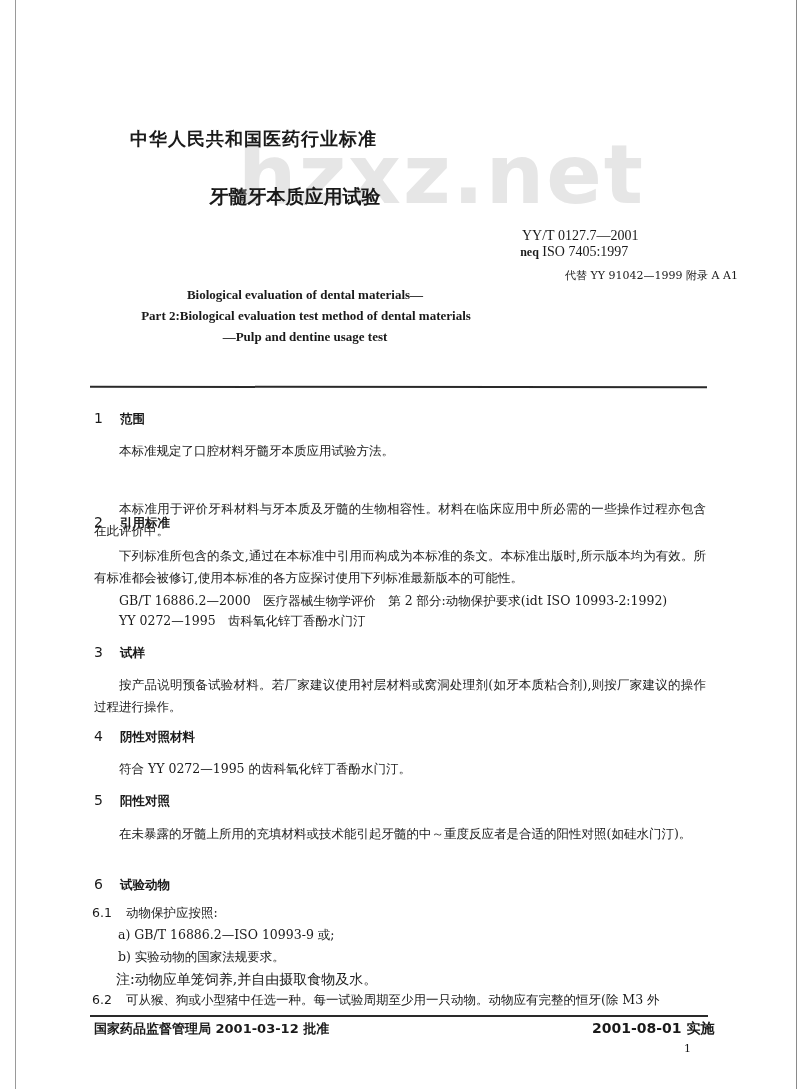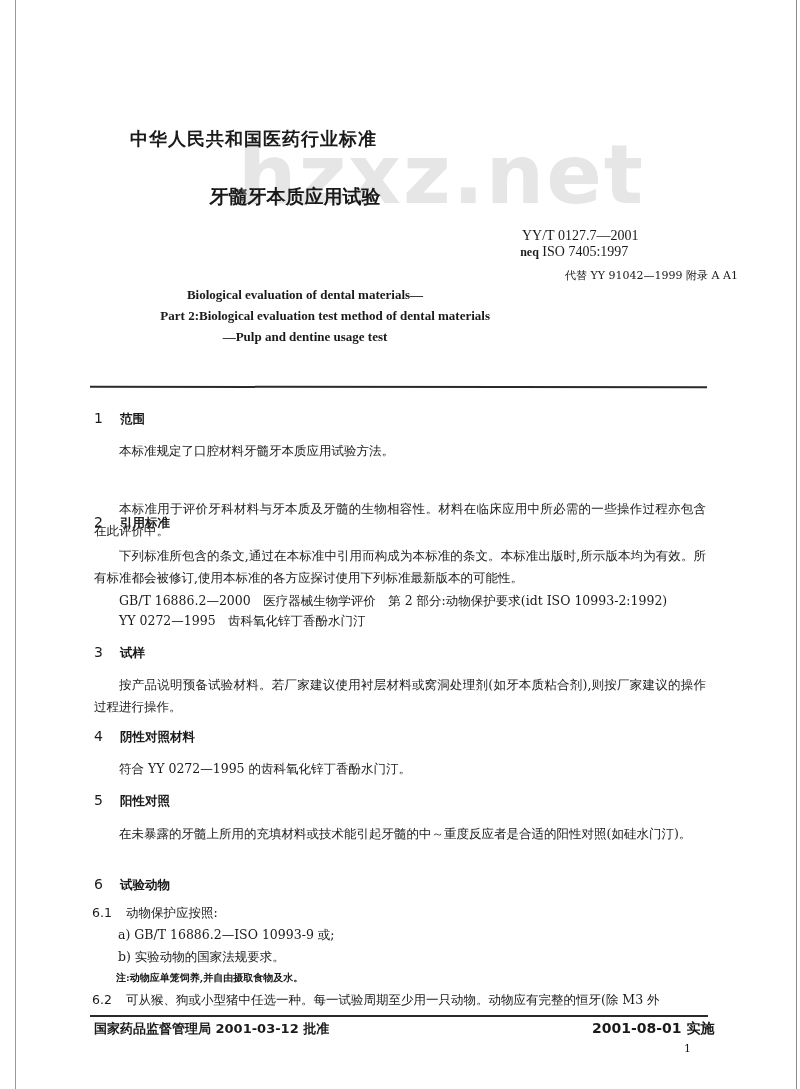--- a/index.html
+++ b/index.html
@@ -59,21 +59,21 @@
     left: 565px; top: 268px;
     font-family: "DejaVu Serif", serif;
     font-size: 11px;
   }
   .en-title {
     position: absolute; left: 120px; top: 284px; width: 370px; z-index: 1;
     text-align: center;
     font-family: "Liberation Serif", "DejaVu Serif", serif;
     font-weight: bold; font-size: 13px; line-height: 21px;
   }
-  .en-title .l2 { text-align: right; padding-left: 2px; }
+  .en-title .l2 { text-align: center; padding-left: 2px; }
 
   .rule {
     position: absolute; left: 90px; width: 617px; height: 2px;
     background: #2a2a2a; z-index: 1;
   }
   .rule.top { top: 386px; transform: rotate(0.05deg); }
   .rule.bottom { top: 1015px; left: 90px; width: 618px; }
   .sec-h {
     position: absolute; z-index: 1; left: 94px;
     font-family: "DejaVu Sans", "Liberation Sans", sans-serif;
@@ -84,21 +84,21 @@
     position: absolute; z-index: 1; left: 94px; width: 612px;
     font-family: "DejaVu Serif", "Liberation Serif", serif;
     font-size: 12.5px; line-height: 22px; text-indent: 25px;
     text-align: justify;
   }
   .line {
     position: absolute; z-index: 1;
     font-family: "DejaVu Serif", "Liberation Serif", serif;
     font-size: 12.5px; white-space: nowrap;
   }
-  .note { font-size: 10px; font-weight: bold; }
+  .note { font-size: 14px; }
   .footer-left {
     left: 94px; top: 1020px;
     font-family: "DejaVu Sans", "Liberation Sans", sans-serif;
     font-weight: bold; font-size: 13px;
   }
   .footer-right {
     left: 592px; top: 1020px;
     font-family: "DejaVu Sans", "Liberation Sans", sans-serif;
     font-weight: bold; font-size: 14px;
   }

